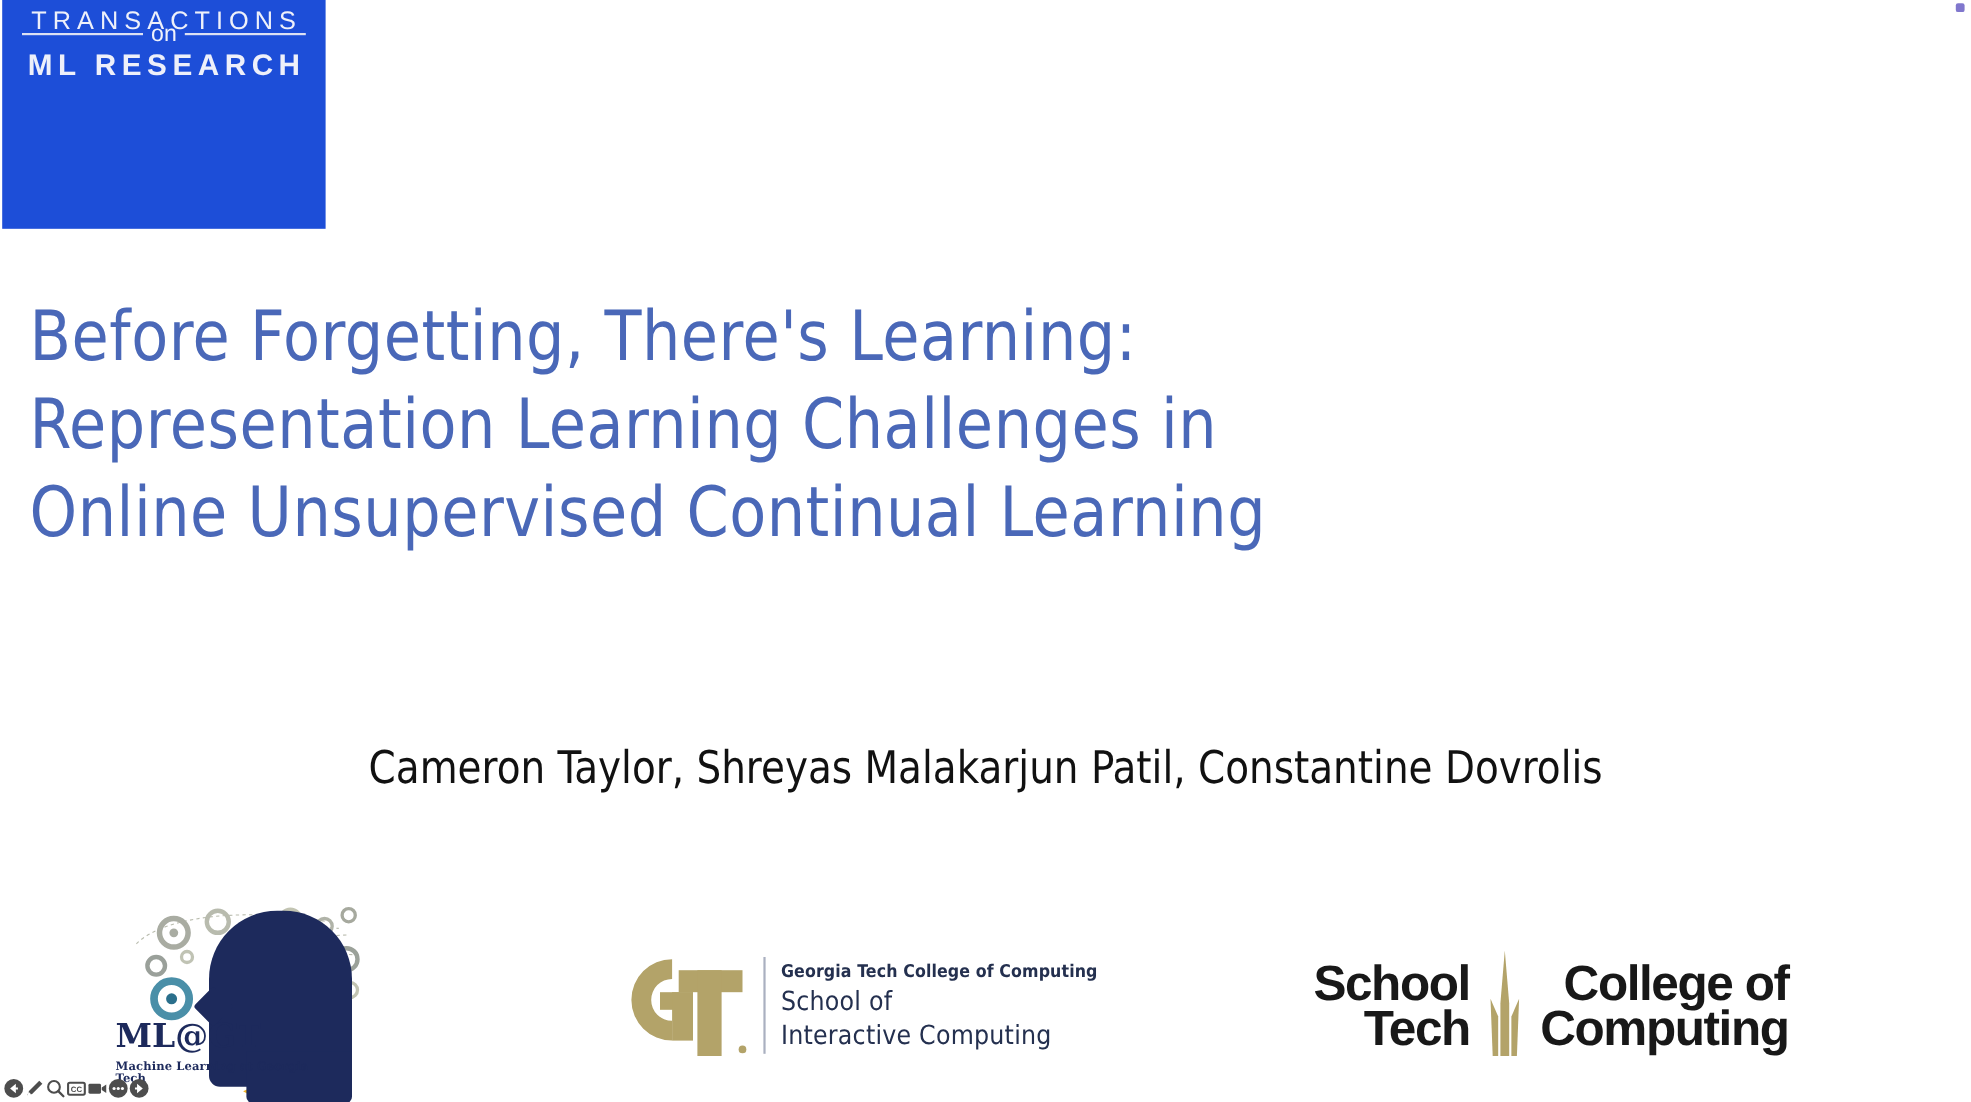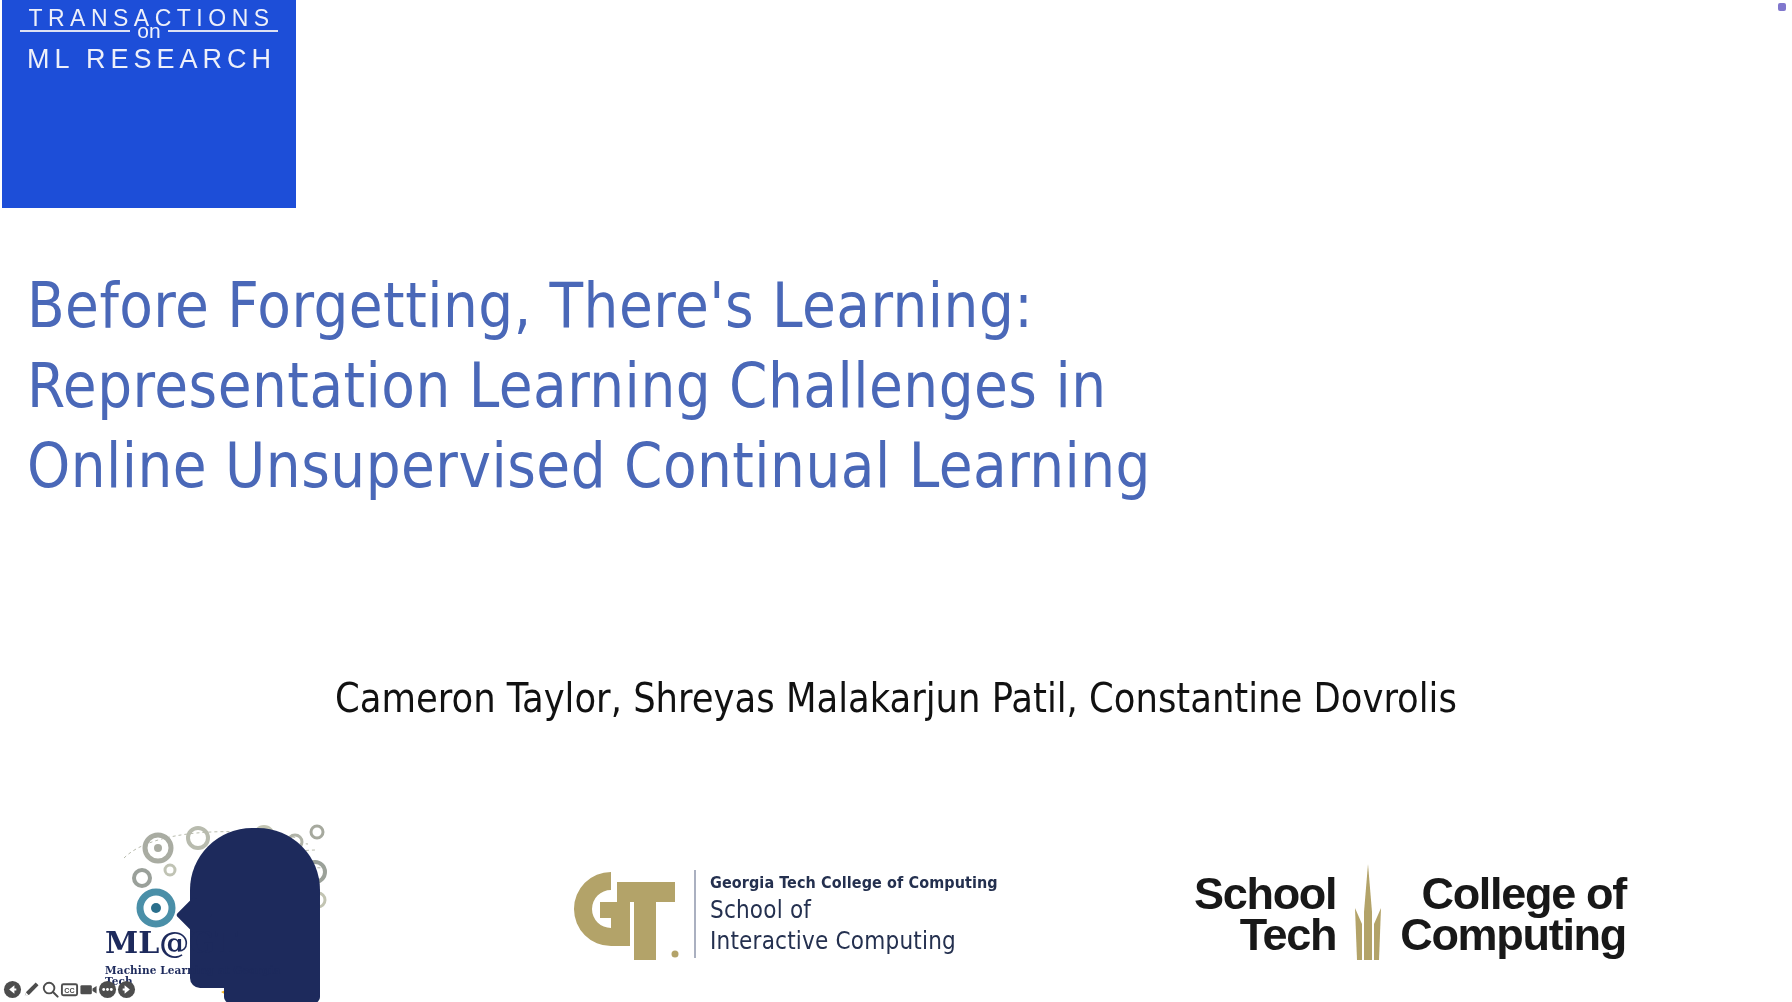--- a/index.html
+++ b/index.html
@@ -66,21 +66,21 @@
   #tmlr-on {
     color: #f0f2fb;
     font-size: 21px;
     font-weight: 300;
     line-height: 1;
   }
   #tmlr-mlresearch {
     color: #eef0fa;
     font-size: 27px;
     letter-spacing: 5px;
-    font-weight: 400;
+    font-weight: 700;
     line-height: 1;
     margin-top: 5px;
     text-indent: 5px;
   }
 
   
   #title-block {
     position: absolute;
     left: 0;
     top: 266px;

